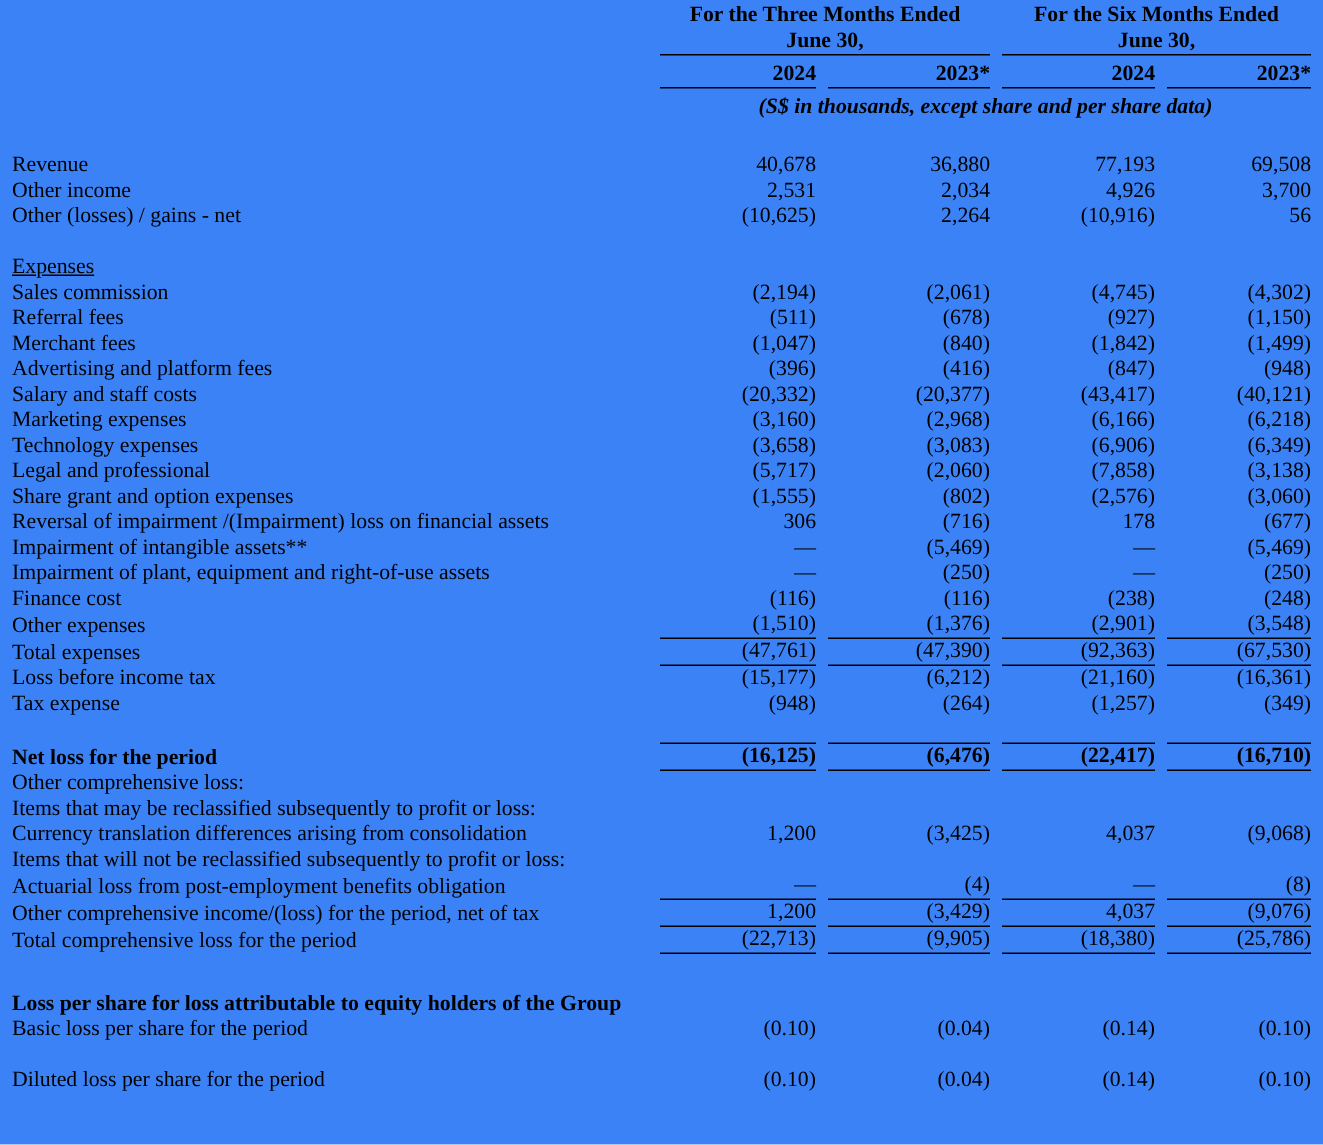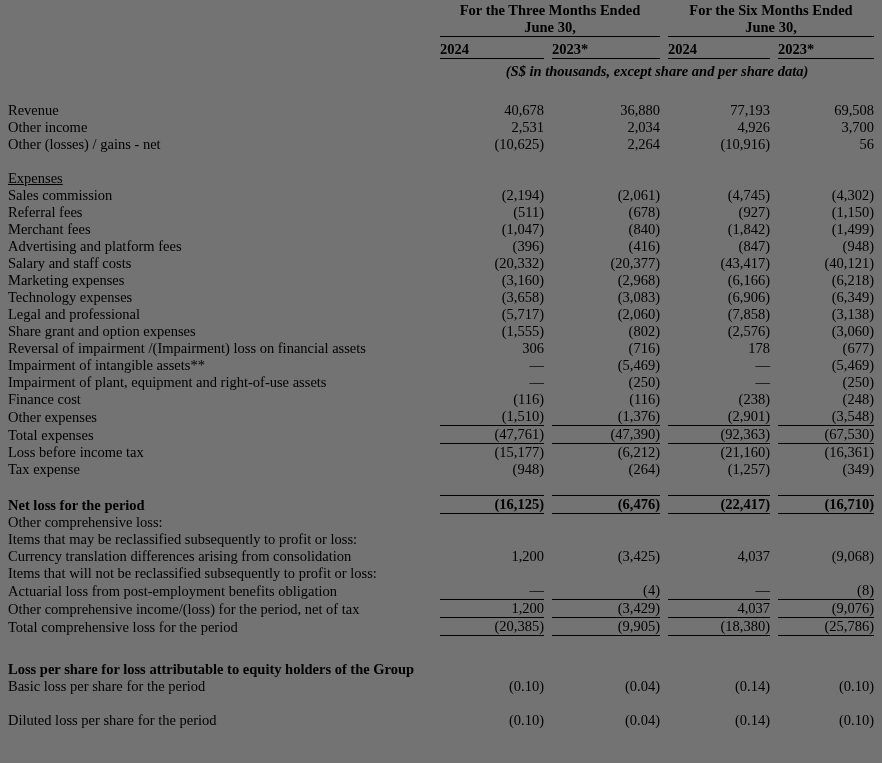--- a/index.html
+++ b/index.html
@@ -5,21 +5,21 @@
   html, body {
     margin: 0;
     padding: 0;
     background: #ffffff;
     color: #000000;
     font-family: "Liberation Serif", serif;
   }
   .page {
     width: 882px;
     height: 763px;
-    background: #737373;
+    background: #3b82f6;
     overflow: hidden;
   }
   table.fin {
     border-collapse: separate;
     border-spacing: 8px 0;
     width: 882px;
     table-layout: fixed;
   }
   col.c-label { width: 424px; }
   col.c-v1 { width: 104px; }
@@ -37,21 +37,21 @@
     text-align: left;
   }
   thead th.group {
     text-align: center;
     font-weight: bold;
     border-bottom: 1px solid #000;
     height: 36px;
     line-height: 17px;
   }
   thead th.year {
-    text-align: left;
+    text-align: right;
     font-weight: bold;
     border-bottom: 1px solid #000;
     height: 21px;
   }
   thead th.note {
     text-align: center;
     font-weight: bold;
     font-style: italic;
     height: 21px;
   }
@@ -302,21 +302,21 @@
         </tr>
         <tr>
           <td class="lbl">Other comprehensive income/(loss) for the period, net of tax</td>
           <td class="val rb">1,200</td>
           <td class="val rb">(3,429)</td>
           <td class="val rb">4,037</td>
           <td class="val rb">(9,076)</td>
         </tr>
         <tr>
           <td class="lbl">Total comprehensive loss for the period</td>
-          <td class="val rb">(20,385)</td>
+          <td class="val rb">(22,713)</td>
           <td class="val rb">(9,905)</td>
           <td class="val rb">(18,380)</td>
           <td class="val rb">(25,786)</td>
         </tr>
         <tr class="spacer">
           <td colspan="5"></td>
         </tr>
         <tr class="spacer sm">
           <td colspan="5"></td>
         </tr>

